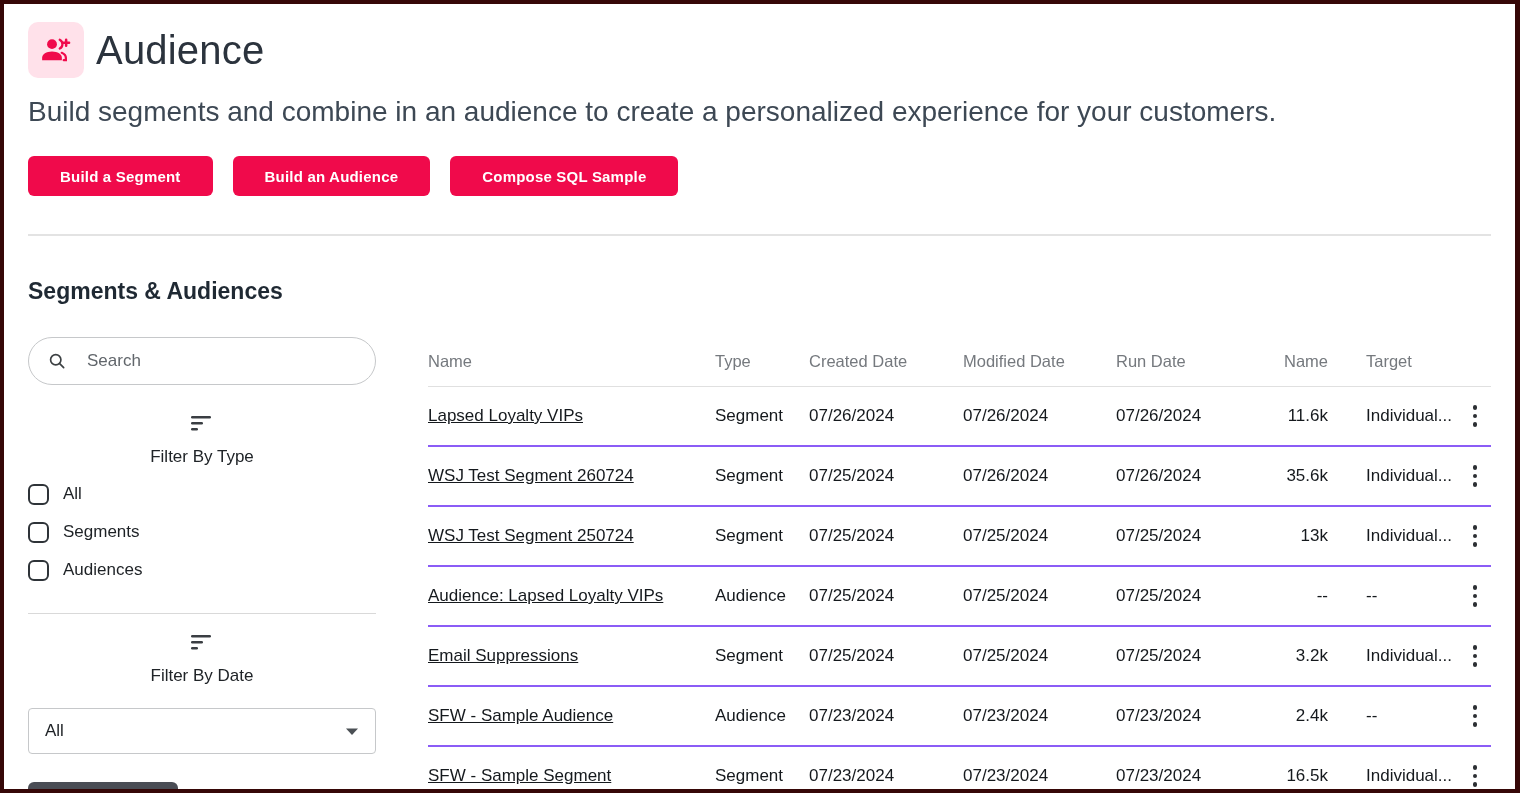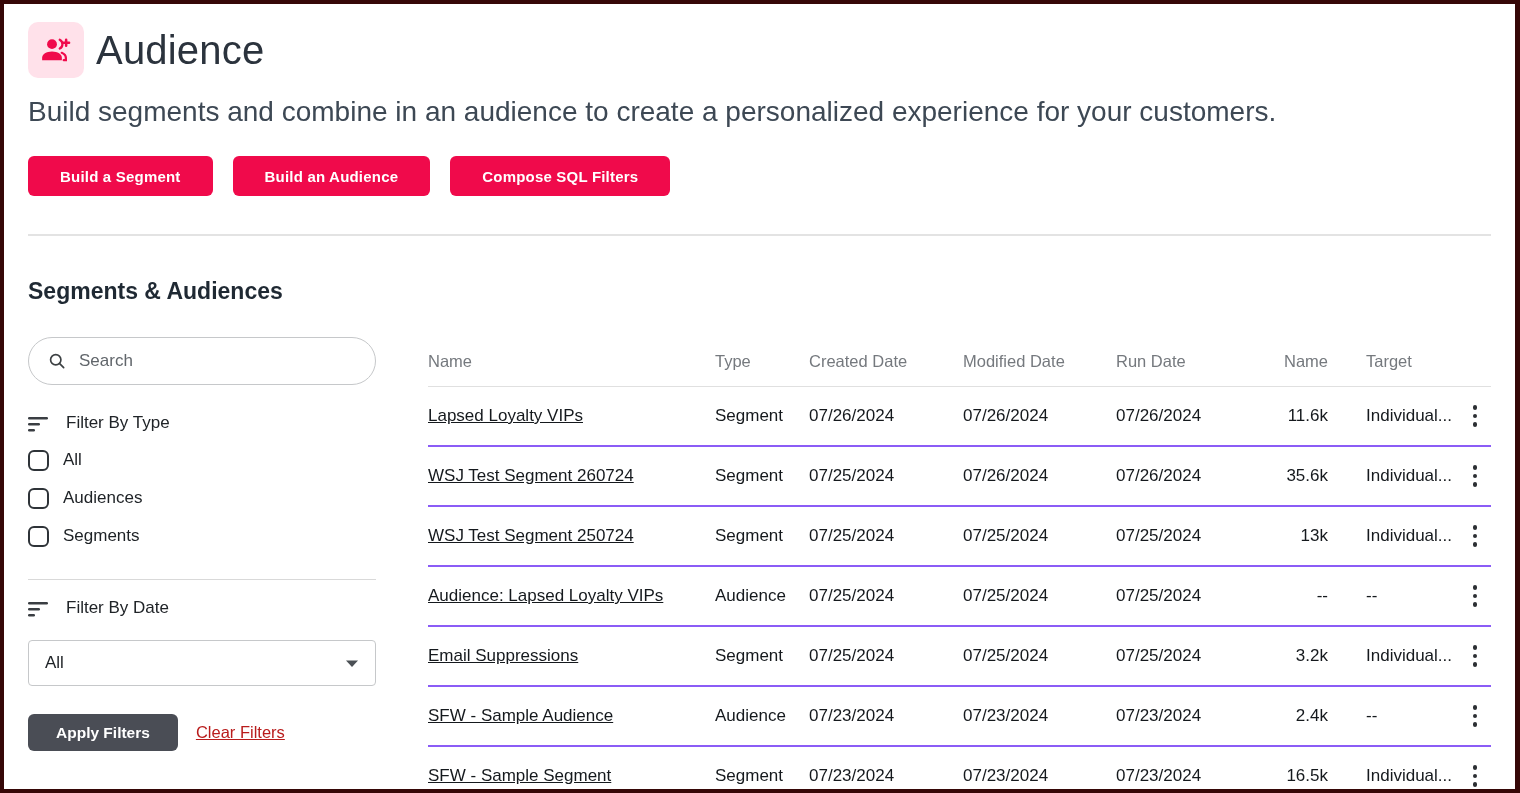--- a/index.html
+++ b/index.html
@@ -32,28 +32,28 @@
   h2.section-title { margin-top: 42px; font-size: 23px; font-weight: 700; color: #1f2933; }
 
   
   .main { display: flex; margin-top: 32px; }
   .sidebar { width: 348px; flex-shrink: 0; }
   .table-wrap { flex: 1; margin-left: 52px; min-width: 0; }
 
   
   .search {
     height: 48px; border: 1px solid #c6c8ca; border-radius: 26px;
-    display: flex; align-items: center; gap: 12px; padding: 0 18px;
+    display: flex; align-items: center; gap: 20px; padding: 0 18px;
   }
   .search input {
     border: none; outline: none; flex: 1; font-family: inherit;
     font-size: 17px; color: #33383d; background: transparent;
   }
   .search input::placeholder { color: #61666b; opacity: 1; }
-  .filter-head { display: flex; align-items: center; gap: 16px; font-size: 17px; font-weight: 500; color: #202428; }
+  .filter-head { display: flex; align-items: center; gap: 16px; font-size: 17px; font-weight: 500; color: #202428; flex-direction: column; }
   .filter-head.type { margin-top: 28px; }
   .filter-head.date { margin-top: 18px; }
   .cb-row { display: flex; align-items: center; gap: 14px; margin-top: 16px; height: 22px; cursor: pointer; }
   .cb-row:first-of-type { margin-top: 22px; }
   .checkbox {
     width: 21px; height: 21px; border: 2px solid #2e3338; border-radius: 6px;
     background: #ffffff; flex-shrink: 0;
   }
   .cb-label { font-size: 17px; color: #1d2125; }
   .side-divider { margin-top: 32px; border-top: 1px solid #d9d9d9; }
@@ -102,21 +102,21 @@
       </svg>
     </div>
     <h1 class="page-title">Audience</h1>
   </div>
 
   <p class="subtitle">Build segments and combine in an audience to create a personalized experience for your customers.</p>
 
   <div class="actions">
     <button>Build a Segment</button>
     <button>Build an Audience</button>
-    <button>Compose SQL Filters</button>
+    <button>Compose SQL Sample</button>
   </div>
 
   <div class="top-divider"></div>
 
   <h2 class="section-title">Segments &amp; Audiences</h2>
 
   <div class="main">
 
     <aside class="sidebar">
 
@@ -140,25 +140,25 @@
         </span>
         <span>Filter By Type</span>
       </div>
 
       <div class="cb-row">
         <span class="checkbox"></span>
         <span class="cb-label">All</span>
       </div>
       <div class="cb-row">
         <span class="checkbox"></span>
-        <span class="cb-label">Audiences</span>
+        <span class="cb-label">Segments</span>
       </div>
       <div class="cb-row">
         <span class="checkbox"></span>
-        <span class="cb-label">Segments</span>
+        <span class="cb-label">Audiences</span>
       </div>
 
       <div class="side-divider"></div>
 
       <div class="filter-head date">
         <span style="display:flex">
           <svg width="22" height="18" viewBox="0 0 22 18">
             <rect x="0" y="3" width="20" height="2.4" rx="1.2" fill="#3a3e43"></rect>
             <rect x="0" y="9" width="12" height="2.4" rx="1.2" fill="#3a3e43"></rect>
             <rect x="0" y="15" width="7" height="2.4" rx="1.2" fill="#3a3e43"></rect>

